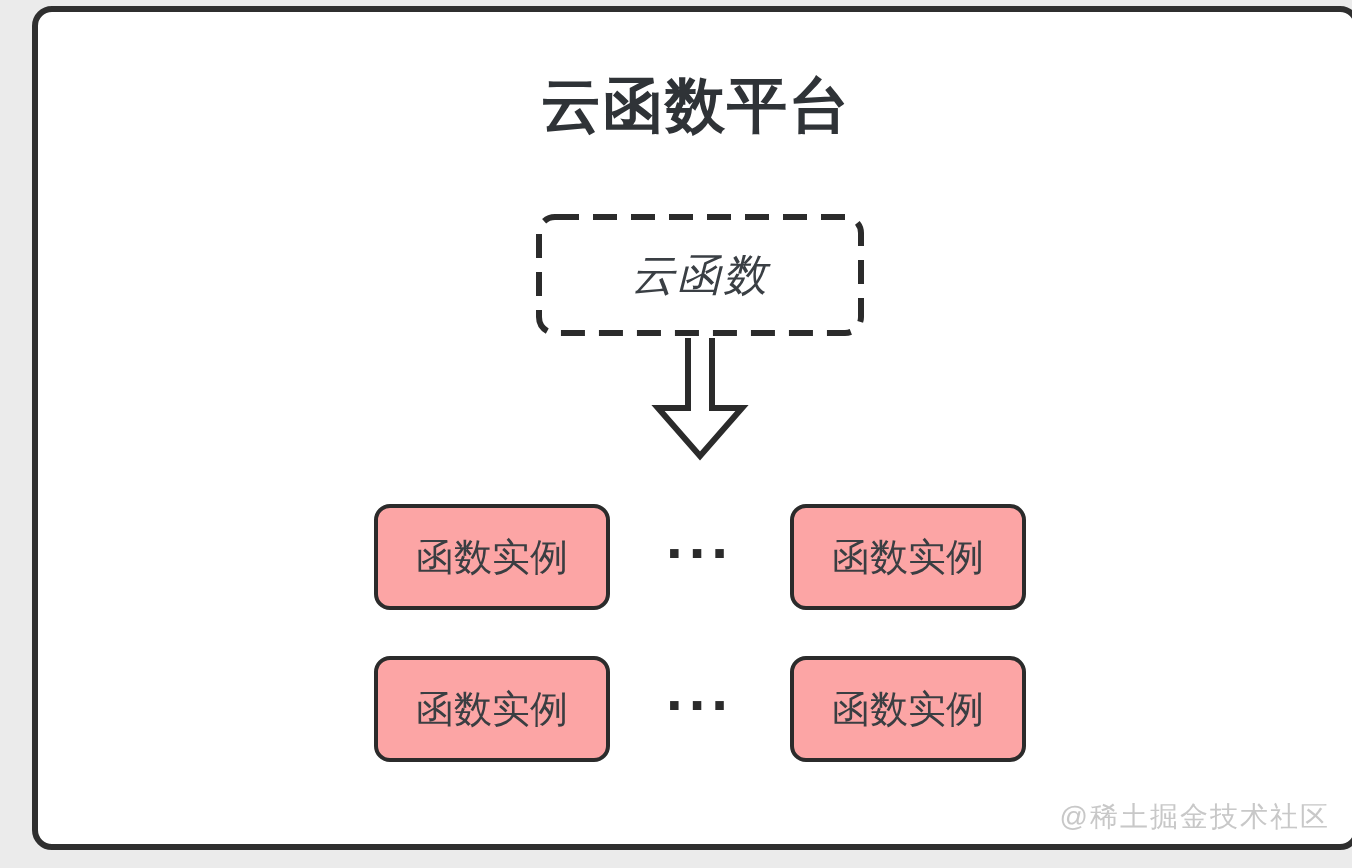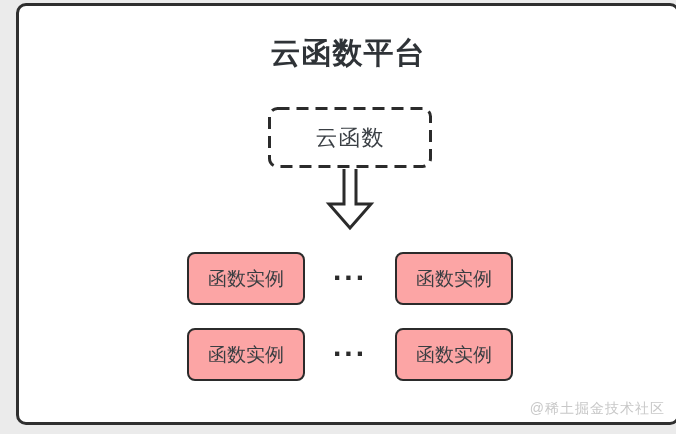--- a/index.html
+++ b/index.html
@@ -49,20 +49,21 @@
     left: 0;
     right: 0;
     top: 0;
     bottom: 0;
     display: flex;
     align-items: center;
     justify-content: center;
     font-size: 22px;
     color: #3a3f44;
     letter-spacing: 1px;
+    font-style: italic;
   }
   .arrow {
     position: absolute;
     left: 301px;
     top: 162px;
     width: 60px;
     height: 64px;
   }
   .instance-box {
     position: absolute;

